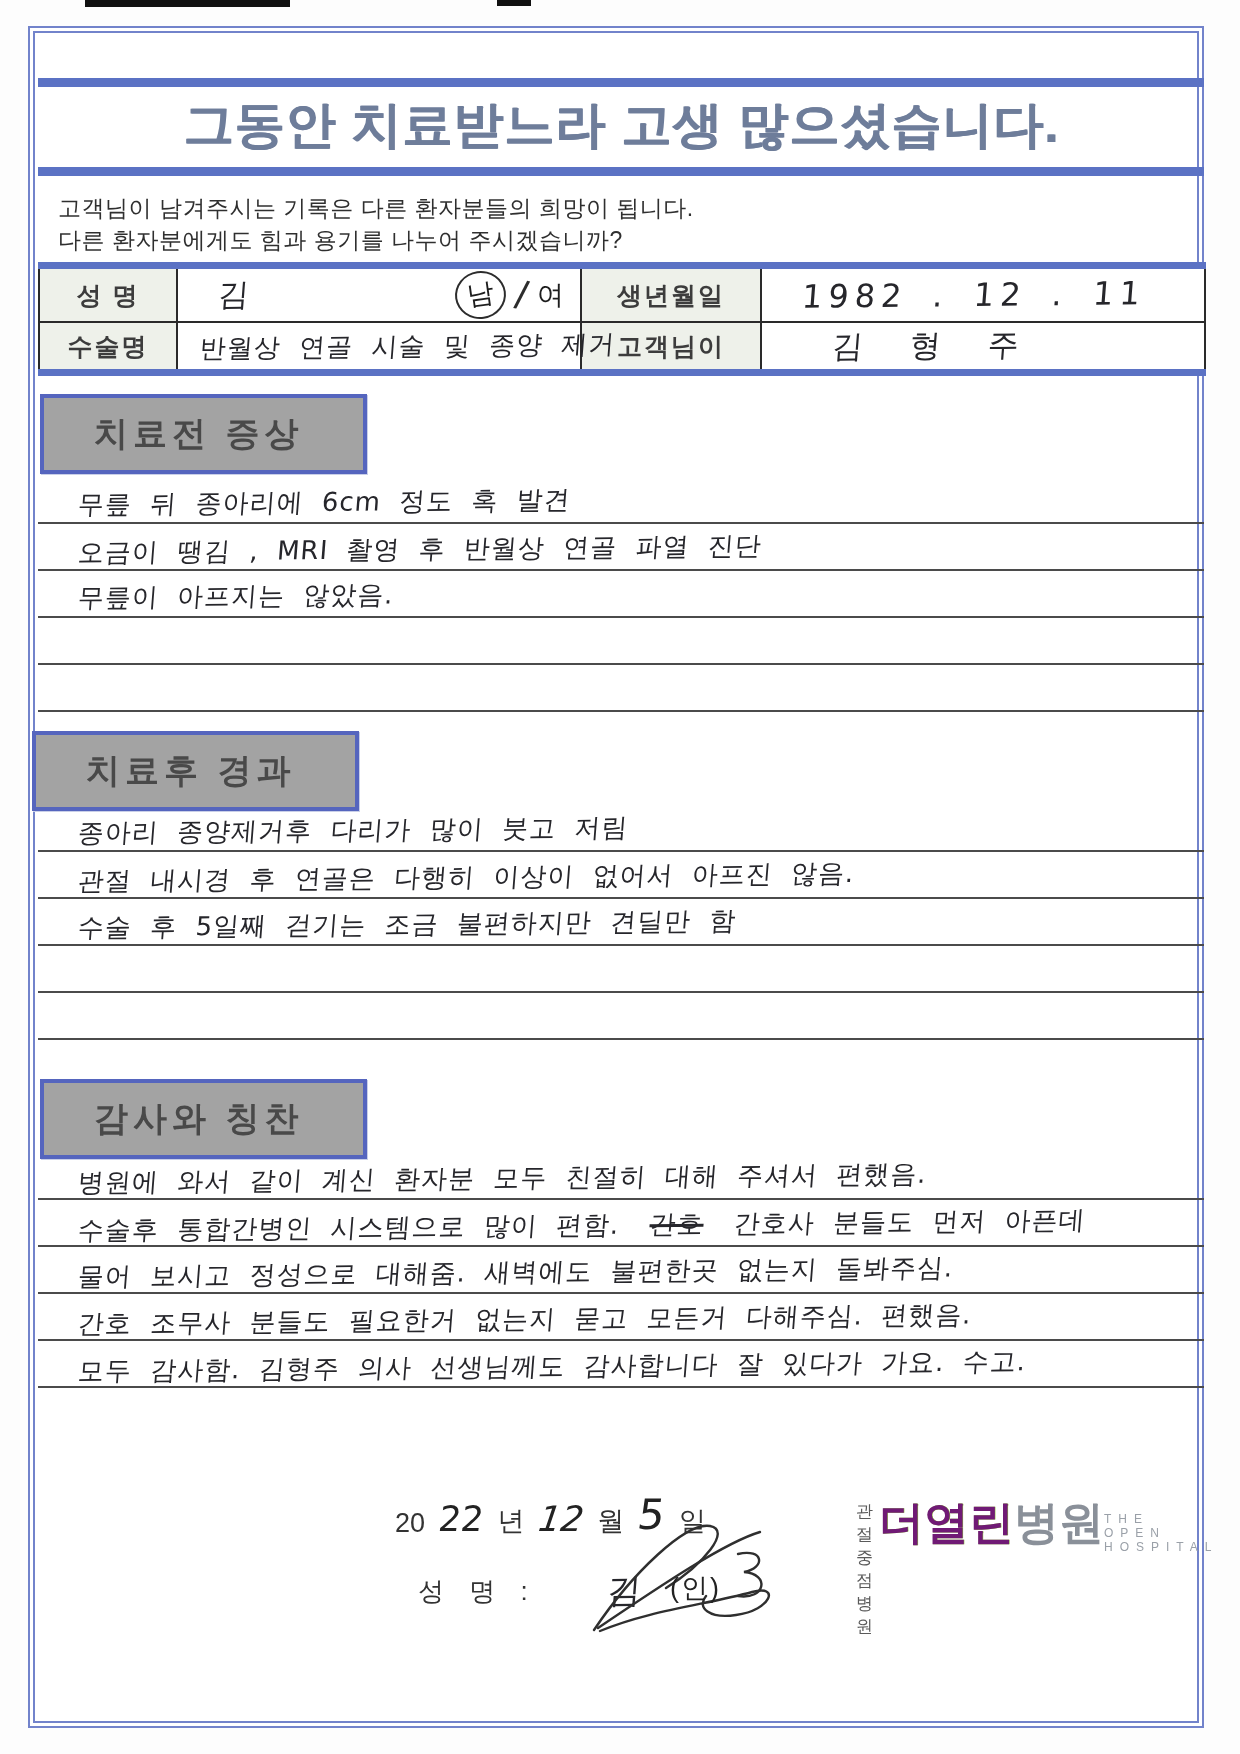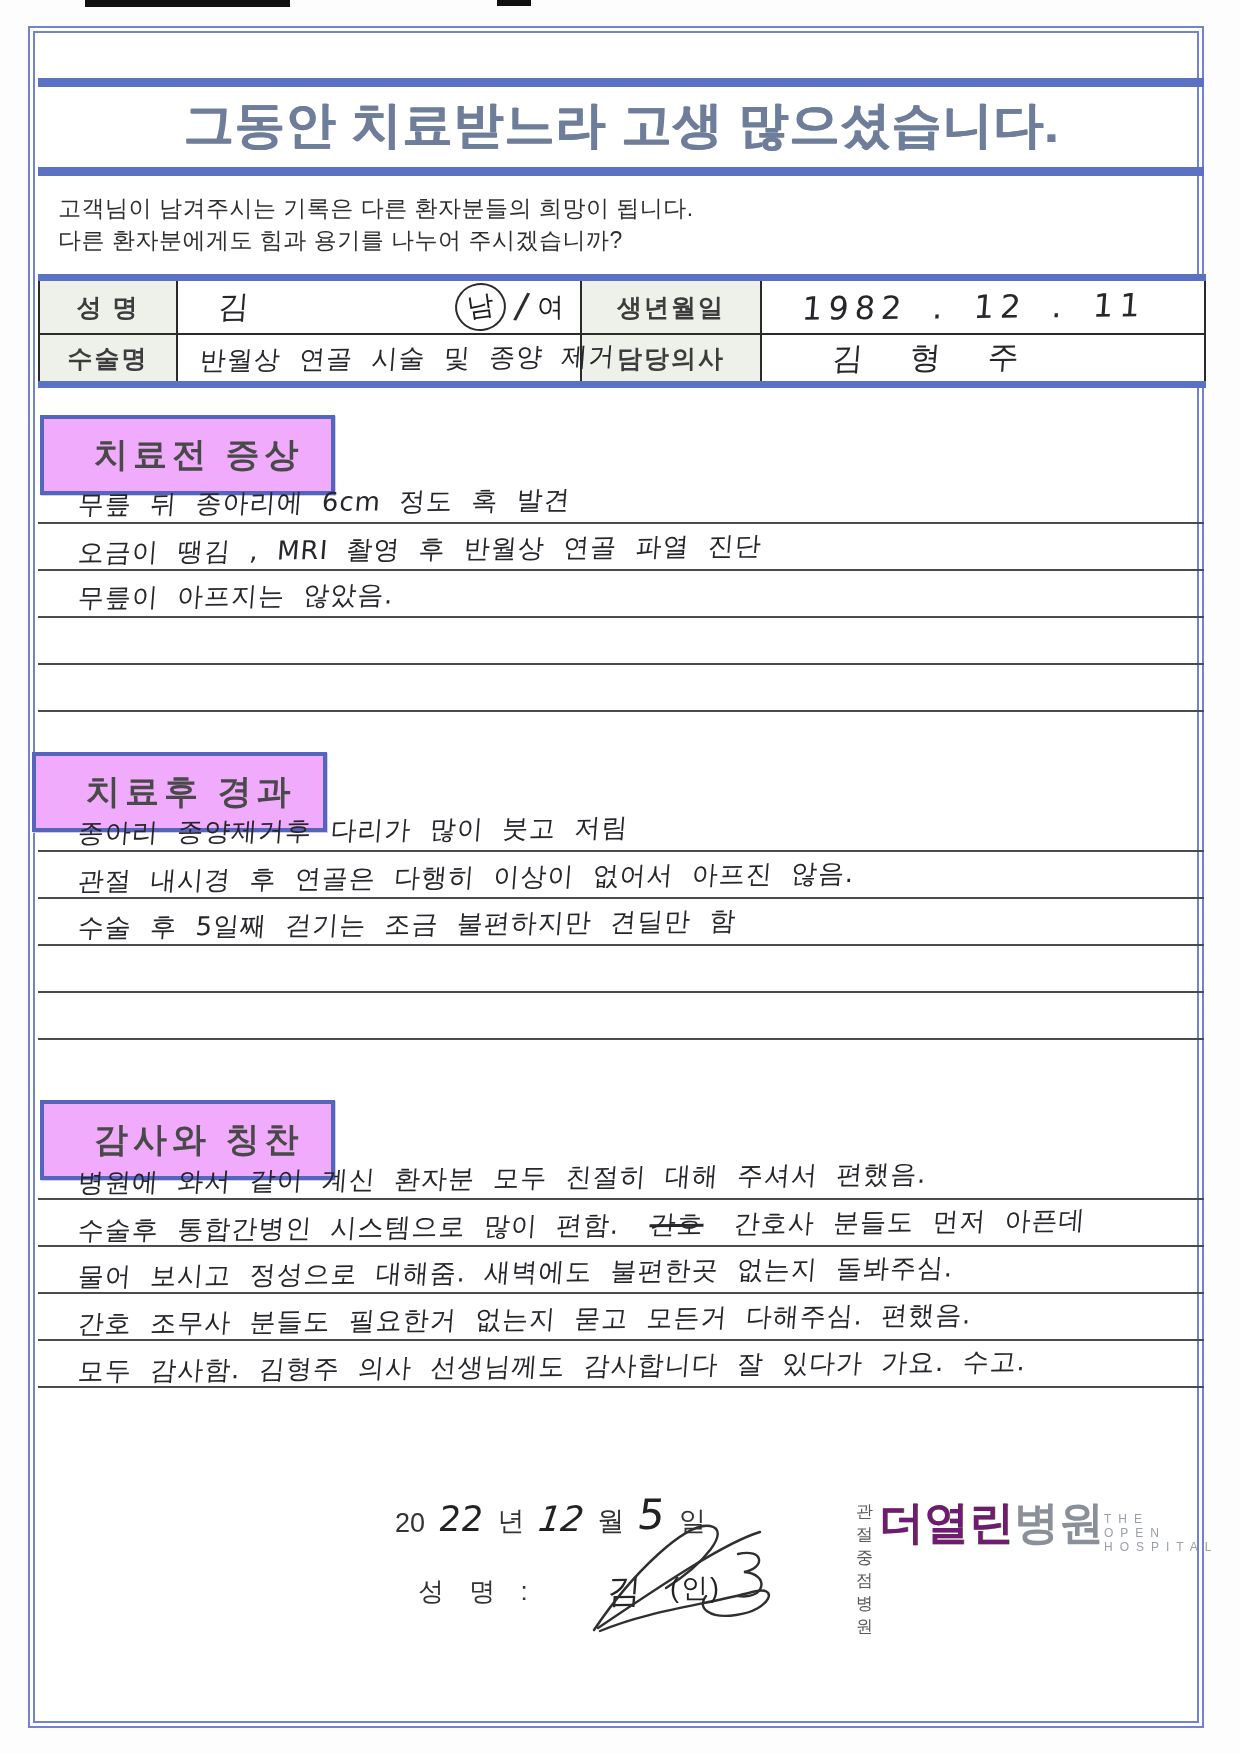--- a/index.html
+++ b/index.html
@@ -13,39 +13,39 @@
     border:7px double #7283cb;box-sizing:border-box;background:#ffffff;}
   .artifact{background:#111;}
   
   .bar{left:38px;width:1166px;height:9px;background:#5b72c4;}
   .main-title{left:38px;top:92px;width:1166px;text-align:center;
     font-size:50px;font-weight:bold;color:#6e7d9a;letter-spacing:1px;
     text-shadow:1px 0 0 #6e7d9a;white-space:nowrap;}
   .intro{left:58px;top:192px;font-size:23px;line-height:32px;color:#2f2f2f;letter-spacing:.5px;}
   
   .info-table{left:38px;top:262px;width:1166px;border-top:7px solid #5b72c4;
-    border-bottom:7px solid #5b72c4;border-collapse:collapse;table-layout:fixed;margin-top:12px;}
+    border-bottom:7px solid #5b72c4;border-collapse:collapse;table-layout:fixed;}
   .info-table td{border:2px solid #2a2a2a;height:49px;box-sizing:border-box;padding:2px 10px;}
   .info-table td.lbl{background:#eef1ea;font-weight:bold;font-size:25px;color:#3c3c3c;
     text-align:center;letter-spacing:2px;}
   .info-table td.val{background:#fff;}
   .c1{width:138px;} .c2{width:404px;} .c3{width:180px;} .c4{width:444px;}
   
   .hw{display:inline-block;font-family:"DejaVu Sans",sans-serif;color:#26262b;
     transform:rotate(-0.6deg) skewX(-5deg);letter-spacing:1px;word-spacing:9px;
     font-size:26px;white-space:nowrap;}
   .gender-wrap{display:flex;justify-content:space-between;align-items:center;}
   .gender{font-size:27px;color:#1d1d1d;display:flex;align-items:center;gap:10px;margin-right:6px;}
   .circled{border:2.5px solid #2c2c2c;border-radius:50%;padding:3px 10px 5px 10px;
     transform:rotate(-8deg);display:inline-block;}
   .slash{font-size:40px;font-weight:300;transform:rotate(12deg);color:#2c2c2c;}
   
-  .sec-box{border:4px solid #5565be;background:#f0abfc;display:inline-block;
-    padding:13px 28px 13px 50px;font-size:34px;font-weight:bold;color:#494949;
-    letter-spacing:5px;white-space:nowrap;box-shadow:1px 1px 0 #c9cfe8;margin-top:21px;}
+  .sec-box{border:4px solid #5565be;background:#a3a3a3;display:inline-block;
+    padding:13px 60px 13px 50px;font-size:34px;font-weight:bold;color:#494949;
+    letter-spacing:5px;white-space:nowrap;box-shadow:1px 1px 0 #c9cfe8;}
   
   .lines{left:38px;width:1166px;}
   .rule{height:45px;border-bottom:2px solid #4b4b4b;position:relative;}
   .rule .hw{position:absolute;left:40px;bottom:2px;}
   .struck{text-decoration:line-through;text-decoration-thickness:2.5px;}
   .hw .seg{margin-right:12px;}
   
   .consent{left:48px;top:1383px;width:1155px;font-size:25px;line-height:40px;
     color:#252525;letter-spacing:.5px;}
   .consent .ind{padding-left:14px;}
@@ -101,21 +101,21 @@
     <td class="lbl c3">생년월일</td>
     <td class="val c4">
       <span class="hw" style="font-size:32px;margin-left:30px;letter-spacing:6px;">1982 . 12 . 11</span>
     </td>
   </tr>
   <tr>
     <td class="lbl c1">수술명</td>
     <td class="val c2">
       <span class="hw" style="margin-left:12px;">반월상 연골 시술 및 종양 제거</span>
     </td>
-    <td class="lbl c3">담당의사</td>
+    <td class="lbl c3">고객님이</td>
     <td class="val c4">
       <span class="hw" style="font-size:31px;margin-left:60px;letter-spacing:14px;">김 형 주</span>
     </td>
   </tr>
 </tbody>
   </table>
 
 <div class="abs" style="left:40px;top:394px;">
   <div class="sec-box">
     <span>치료전 증상</span>

